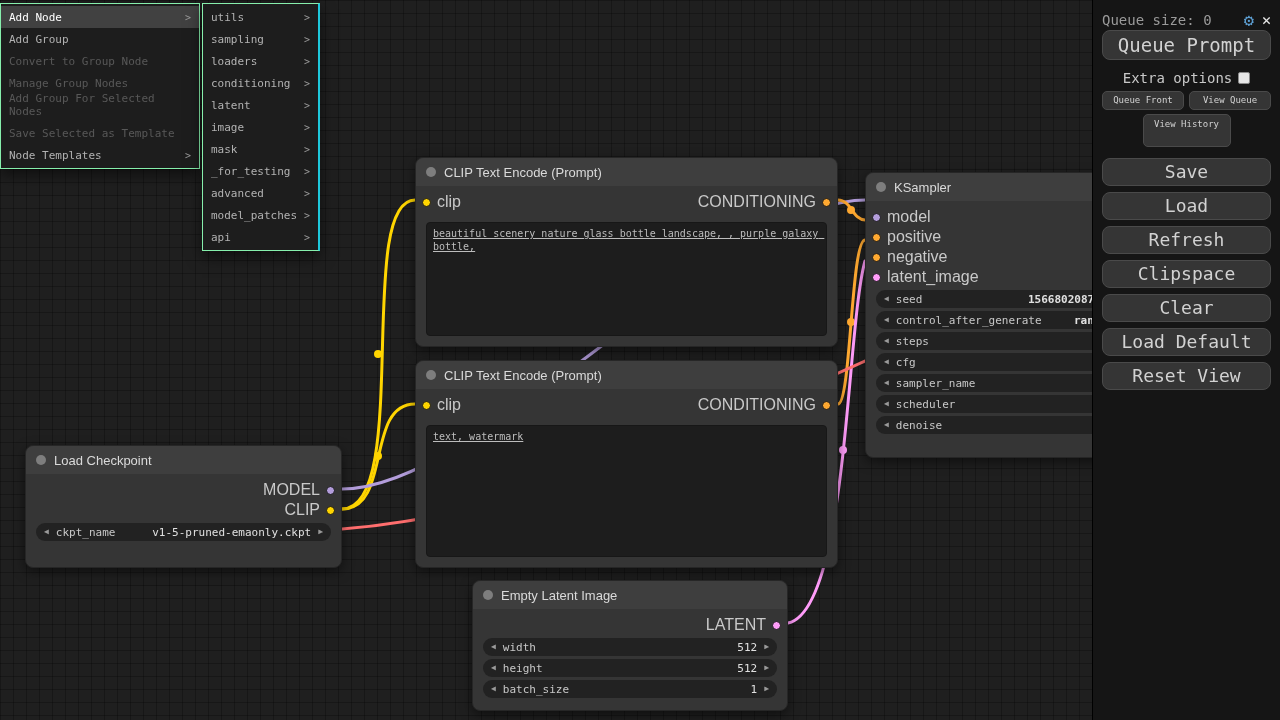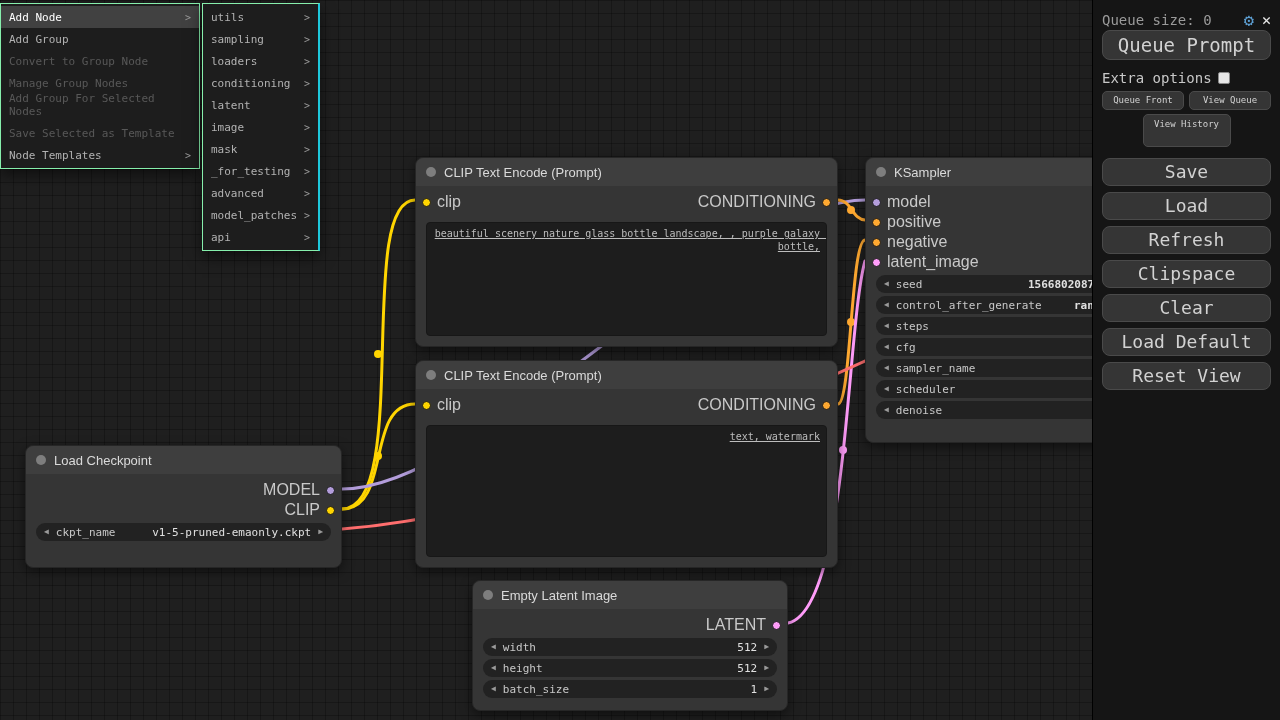--- a/index.html
+++ b/index.html
@@ -2,21 +2,21 @@
 <html><head>
 <meta charset="utf-8">
 <style>
   * { margin:0; padding:0; box-sizing:border-box; }
   html,body { width:1280px; height:720px; overflow:hidden; background:#1f1f1f;
               font-family:"DejaVu Sans Mono", monospace; }
   .canvas { position:absolute; inset:0;
     background-color:#1f1f1f;
     background-image:linear-gradient(rgba(0,0,0,.25) 1px, transparent 1px),
                      linear-gradient(90deg, rgba(0,0,0,.25) 1px, transparent 1px);
-    background-size:13px 13px;text-align:right; }
+    background-size:13px 13px; }
   #wires { position:absolute; left:0; top:0; z-index:1; }
 
   
   .node { position:absolute; background:#353535; border:1px solid #262626;
           border-radius:8px; box-shadow:0 4px 12px rgba(0,0,0,.5); z-index:2; }
   .node-title { height:28px; display:flex; align-items:center; gap:8px; padding:0 10px;
                 background:#3e3e3e; border-radius:8px 8px 0 0; color:#dadada;
                 font-family:"Liberation Sans", sans-serif; font-size:13px; }
   .title-dot { width:10px; height:10px; border-radius:50%; background:#7e7e7e; flex:0 0 auto; }
   .nspacer { height:6px; }
@@ -54,21 +54,21 @@
              padding:10px 9px 0 9px; color:#cfcfcf; }
   .sb-top { display:flex; align-items:center; height:20px; gap:8px; }
   .queue-size { font-size:14px; color:#9a9a9a; flex:1; }
   .gear { color:#5d9fd3; font-size:17px; line-height:1; }
   .closex { color:#e8e8e8; font-size:15px; line-height:1; }
   .btn { display:block; width:100%; background:#353535; border:1px solid #4a4a4a;
          border-radius:8px; color:#d2d2d2; text-align:center;
          font-family:"DejaVu Sans Mono", monospace; cursor:default; }
   .btn-queue { height:30px; font-size:19px; line-height:28px; }
   .extra-row { margin-top:10px; height:16px; display:flex; align-items:center;
-               justify-content:flex-start; gap:6px; font-size:14px; color:#c8c8c8; }
+               justify-content:center; gap:6px; font-size:14px; color:#c8c8c8; }
   .checkbox { width:12px; height:12px; background:#e6e6e6; border:1px solid #8a8a8a;
               border-radius:2px; }
   .sb-small-row { margin-top:5px; display:flex; gap:5px; }
   .btn-small { height:19px; font-size:9px; line-height:17px; border-radius:5px; flex:1; }
   .btn-history { margin:4px auto 0 auto; width:88px; height:33px; font-size:9px;
                  line-height:1.45; border-radius:5px; padding-top:3px; }
   .btn-big { margin-top:6px; height:28px; font-size:18px; line-height:26px; }
   .btn-save { margin-top:11px; }
 </style>
 </head>
@@ -117,21 +117,21 @@
       <span class="dot" style="background-color: rgb(255, 213, 0);"></span>
       <span>clip</span>
       <span class="out">
         <span>CONDITIONING</span>
         <span class="dot" style="background-color: rgb(255, 169, 49);"></span>
       </span>
     </div>
     <div class="textarea">text, watermark</div>
   </div>
 
-  <div class="node" style="left:865px;top:157px;width:280px;height:286px">
+  <div class="node" style="left:865px;top:172px;width:280px;height:286px">
     <div class="node-title">
       <span class="title-dot" style="background-color: rgb(126, 126, 126);"></span>
       <span>KSampler</span>
     </div>
     <div class="nspacer"></div>
     <div class="slot-row">
       <span class="dot" style="background-color: rgb(179, 157, 219);"></span>
       <span>model</span>
     </div>
     <div class="slot-row">

